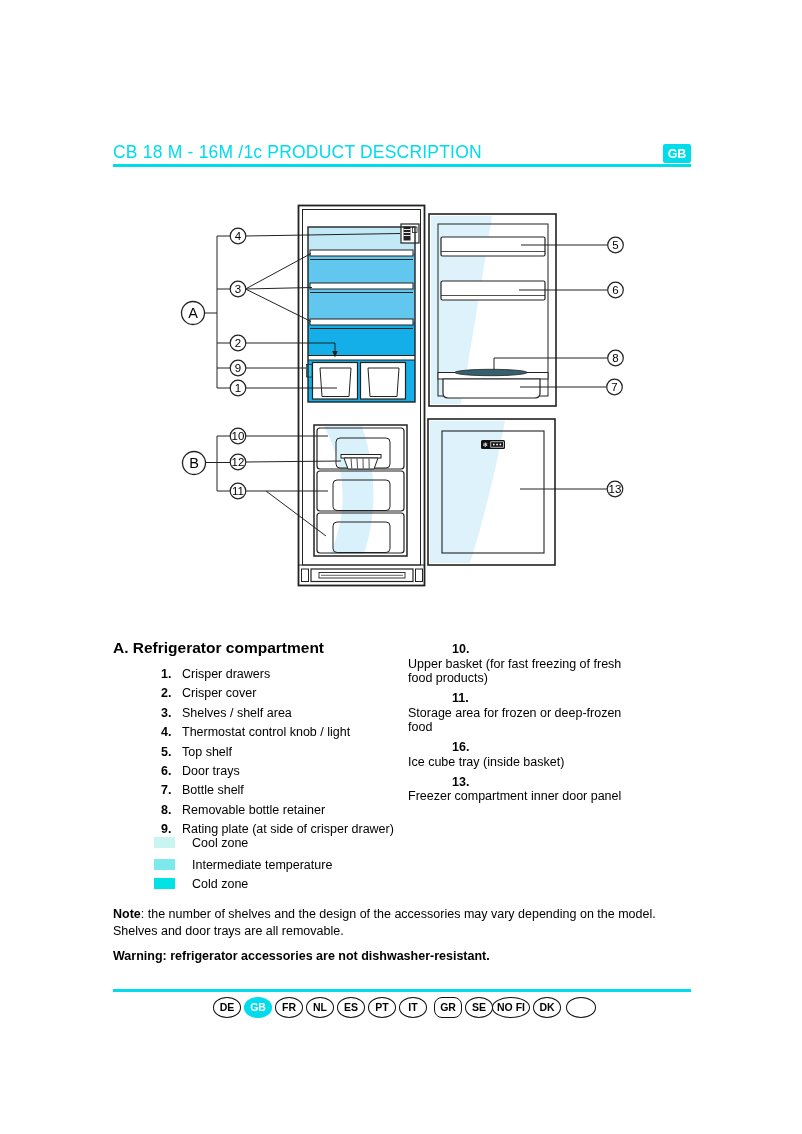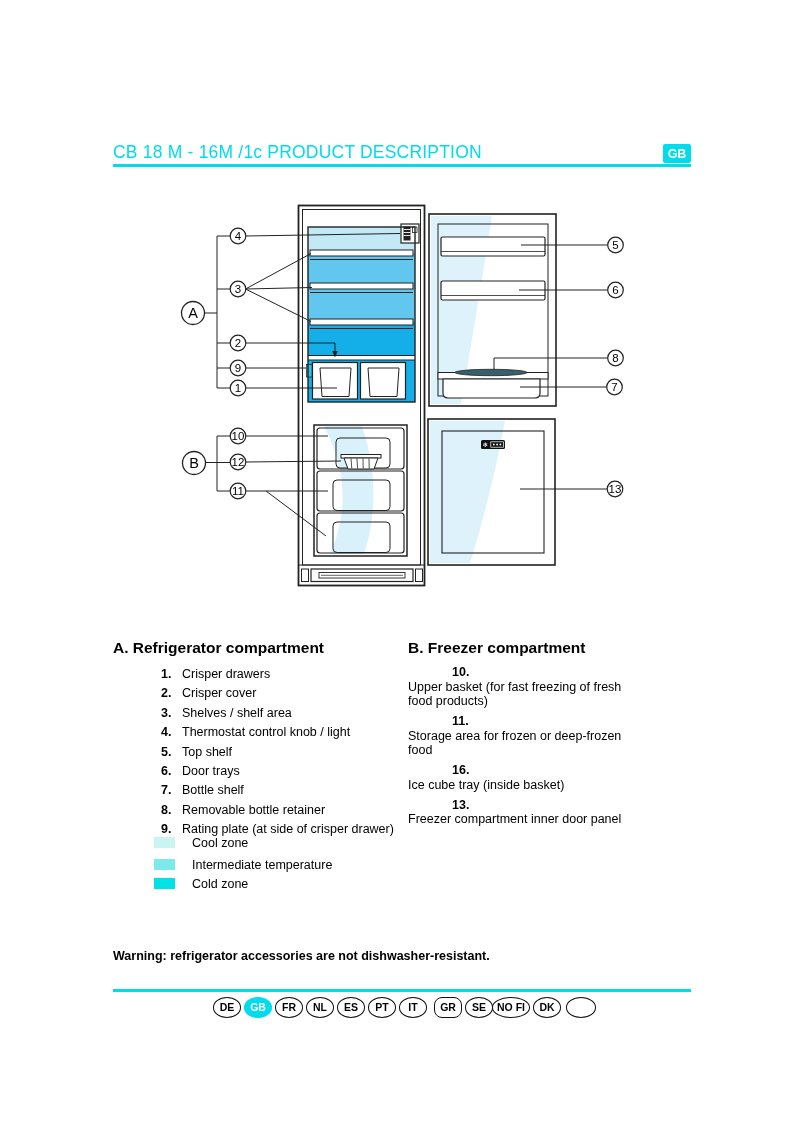--- a/index.html
+++ b/index.html
@@ -299,21 +299,20 @@
         <span class="num">8.</span>
         <span class="txt">Removable bottle retainer</span>
       </div>
     <div class="item">
         <span class="num">9.</span>
         <span class="txt">Rating plate (at side of crisper drawer)</span>
       </div>
   </div>
 
   <div class="sec sec-b">
-    <div class="sec-h">B. Freezer compartment</div>
     <div class="item">
         <span class="num">10.</span>
         <span class="txt">Upper basket (for fast freezing of fresh food products)</span>
       </div>
     <div class="item">
         <span class="num">11.</span>
         <span class="txt">Storage area for frozen or deep-frozen food</span>
       </div>
     <div class="item">
         <span class="num">16.</span>
@@ -331,20 +330,24 @@
   </div>
   <div class="legend-row" style="top:858px;">
     <span class="swatch sw-int"></span>
     <span class="legend-label">Intermediate temperature</span>
   </div>
   <div class="legend-row" style="top:877px;">
     <span class="swatch sw-cold"></span>
     <span class="legend-label">Cold zone</span>
   </div>
 
+  <div class="note">
+    <b>Note</b><span>: the number of shelves and the design of the accessories may vary depending on the model.</span>
+    <div>Shelves and door trays are all removable.</div>
+  </div>
   <div class="warning">Warning: refrigerator accessories are not dishwasher-resistant.</div>
 
   <div class="footer-rule"></div>
   <div class="langs">
     <div class="oval">DE</div>
     <div class="oval active">GB</div>
     <div class="oval">FR</div>
     <div class="oval">NL</div>
     <div class="oval">ES</div>
     <div class="oval">PT</div>

